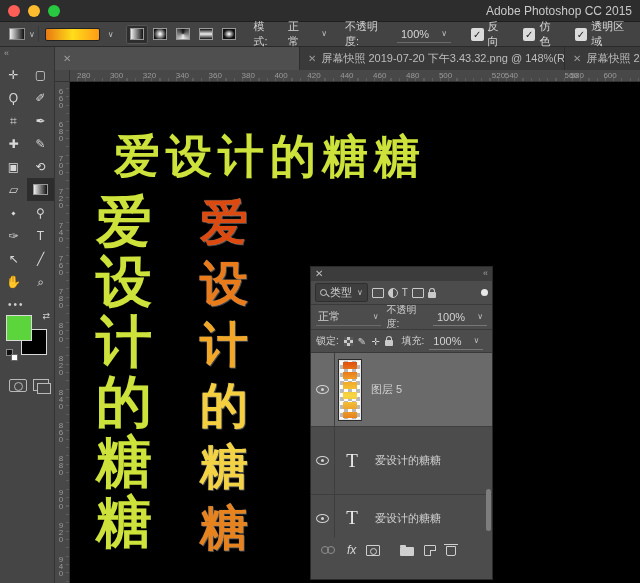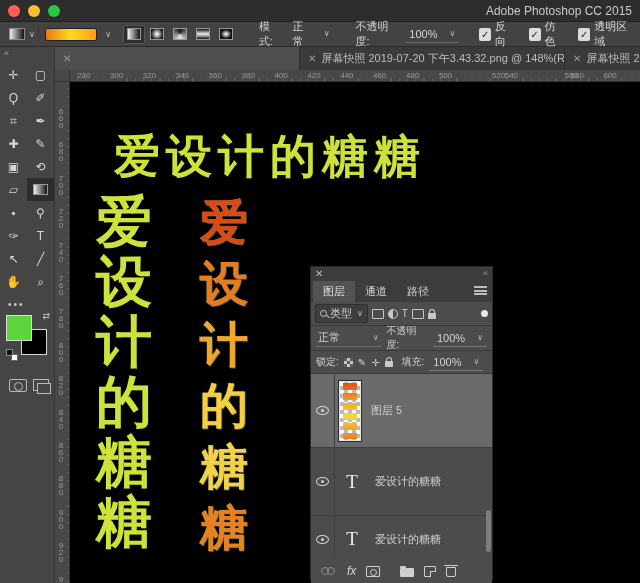--- a/index.html
+++ b/index.html
@@ -24,21 +24,21 @@
   #grad-types { display:flex; gap:1px; margin-left:6px; }
   .gtype { width:22px; height:19px; display:flex; align-items:center; justify-content:center;
     border-radius:2px; }
   .gtype.active { background:#2e2e2e; box-shadow:inset 0 0 0 1px #555; }
   .gtype .sw { width:14px; height:12px; border:1px solid #999; }
   .linear-gradient-button .sw { background:linear-gradient(90deg,#eee,#111); }
   .radial-gradient-button .sw { background:radial-gradient(circle at 50% 50%,#eee 10%,#111 80%); }
   .angle-gradient-button .sw { background:conic-gradient(#111,#eee,#111); }
   .reflected-gradient-button .sw { background:linear-gradient(180deg,#111,#eee 50%,#111); }
   .diamond-gradient-button .sw { background:radial-gradient(closest-side,#eee 10%,#111 90%); }
-  .opt-label { margin-left:16px; color:#cfcfcf; }
+  .opt-label { margin-left:8px; color:#cfcfcf; }
   .dropdown { display:flex; align-items:center; gap:10px; padding:2px 4px; border-bottom:1px solid #6a6a6a; }
   .cb-group { display:flex; align-items:center; gap:4px; margin-left:14px; }
   .checkbox { width:13px; height:13px; background:#dcdcdc; border-radius:2px; color:#222;
     font-size:10px; line-height:13px; text-align:center; font-weight:bold; }
   
   #tabbar { position:absolute; left:55px; top:47px; width:585px; height:23px; background:#3a3a3a;
     display:flex; font-size:11px; color:#bdbdbd; overflow:hidden; }
   .doc-tab { display:flex; align-items:center; gap:5px; padding:0 8px; border-right:1px solid #2e2e2e;
     white-space:nowrap; overflow:hidden; flex:none; }
   .doc-tab.active { background:#4f4f4f; color:#dcdcdc; }
@@ -72,21 +72,21 @@
   #ruler-corner { position:absolute; left:55px; top:70px; width:15px; height:12px; background:#484848;
     border-right:1px solid #333; border-bottom:1px solid #333; }
   #ruler-top { position:absolute; left:70px; top:70px; width:570px; height:12px; background:#484848;
     border-bottom:1px solid #333; overflow:hidden;
     background-image:repeating-linear-gradient(90deg,#5d5d5d 0 1px,transparent 1px 8.25px); background-position:7px 8px; background-size:100% 4px; background-repeat:no-repeat; }
   .rt-num { position:absolute; top:1px; font-size:8px; color:#9a9a9a; }
   #ruler-left { position:absolute; left:55px; top:82px; width:15px; height:501px; background:#484848;
     border-right:1px solid #333; overflow:hidden;
     background-image:repeating-linear-gradient(180deg,#5d5d5d 0 1px,transparent 1px 8.35px); background-position:11px 6px; background-size:4px 100%; background-repeat:no-repeat; }
   .rl-num { position:absolute; left:2px; font-size:8px; color:#9a9a9a; line-height:7px; width:8px;
-    word-break:break-all; text-align:center;margin-top:20px; }
+    word-break:break-all; text-align:center; }
   
   #canvas { position:absolute; left:70px; top:82px; width:570px; height:501px; background:#000; overflow:hidden; }
   #canvas-heading { position:absolute; left:44px; top:44px; font-size:46px; font-weight:bold;
     letter-spacing:6px; white-space:nowrap; }
   .vcol { position:absolute; display:flex; flex-direction:column; font-weight:bold; }
   #left-column { left:26px; top:110px; font-size:56px; line-height:60px; }
   #right-column { left:130px; top:110px; font-size:48px; line-height:61px; text-align:center; }
   #right-column span { text-shadow:0 0 1px rgba(255,255,255,.55), 1px 1px 0 rgba(255,255,255,.25); }
   
   #layers-panel { position:absolute; left:310px; top:266px; width:183px; height:314px; background:#4c4c4c;
@@ -328,26 +328,20 @@
       <span style="color: rgb(243, 211, 68);">糖</span>
       <span style="color: rgb(232, 130, 28);">糖</span>
     </div>
 </div>
 
 <div id="layers-panel">
   <div id="lp-header">
     <span id="lp-close">✕</span>
     <span id="lp-collapse">«</span>
   </div>
-  <div id="lp-tabs">
-    <span class="lp-tab active">图层</span>
-      <span class="lp-tab">通道</span>
-      <span class="lp-tab">路径</span>
-      <span id="lp-menu"></span>
-  </div>
   <div id="lp-filter">
     <div id="lp-type-dd">
       <span class="mag"></span>
       <span>类型</span>
       <span class="chev">∨</span>
     </div>
     <span class="ico-box"></span>
     <span class="half-circle"></span>
     <span class="f-ico">T</span>
     <span class="ico-box" style="background:transparent"></span>

